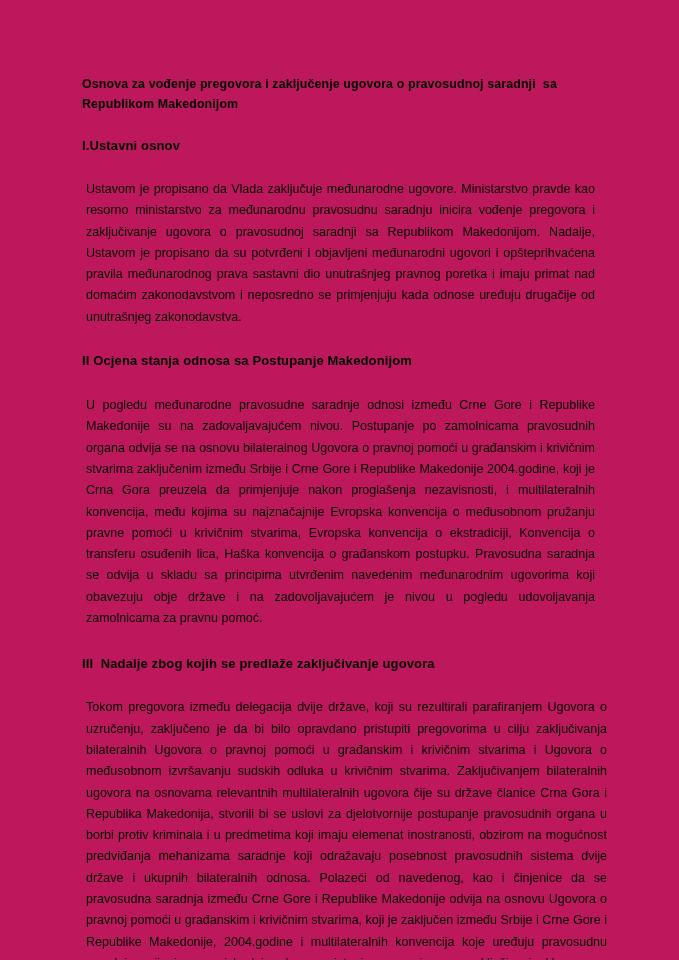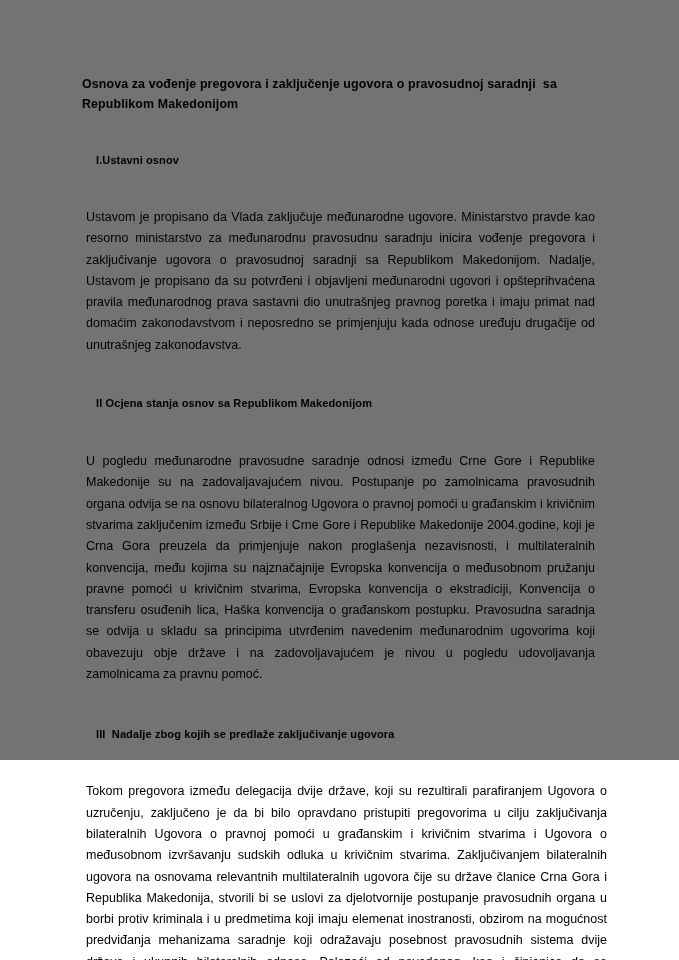--- a/index.html
+++ b/index.html
@@ -11,44 +11,44 @@
   body {
     width: 679px;
     height: 960px;
     font-family: "Liberation Sans", sans-serif;
     color: #000000;
     overflow: hidden;
   }
   .page {
     position: relative;
     width: 679px;
-    height: 760px;
-    background: #737373;
+    height: 960px;
+    background: #be185d;
     box-sizing: border-box;
   }
   .content {
     position: absolute;
     left: 82px;
     top: 74px;
     width: 517px;
   }
   .doc-title {
     font-size: 12.4px;
     font-weight: bold;
     line-height: 20px;
     margin: 0 0 0 0;
     text-align: left;
     letter-spacing: 0.01em;
     white-space: pre-wrap;
   }
   .section-heading {
-    font-size: 11px;
+    font-size: 13px;
     font-weight: bold;
     line-height: 20px;
-    margin: 14px;
+    margin: 0;
     text-align: left;
     letter-spacing: 0.01em;
     white-space: pre-wrap;
   }
   .body-par {
     font-size: 12.5px;
     line-height: 21.3px;
     text-align: justify;
     text-justify: inter-word;
     margin: 4px;
@@ -75,21 +75,21 @@
     <div class="gap-h1"></div>
 
     <h2 class="section-heading">I.Ustavni osnov</h2>
 
     <div class="gap-h2"></div>
 
     <p class="body-par">Ustavom je propisano da Vlada zaključuje međunarodne ugovore. Ministarstvo pravde kao resorno ministarstvo za međunarodnu pravosudnu saradnju inicira vođenje pregovora i zaključivanje ugovora o pravosudnoj saradnji sa Republikom Makedonijom. Nadalje, Ustavom je propisano da su potvrđeni i objavljeni međunarodni ugovori i opšteprihvaćena pravila međunarodnog prava sastavni dio unutrašnjeg pravnog poretka i imaju primat nad domaćim zakonodavstvom i neposredno se primjenjuju kada odnose uređuju drugačije od unutrašnjeg zakonodavstva.</p>
 
     <div class="gap-p"></div>
 
-    <h2 class="section-heading">II Ocjena stanja osnov sa Republikom Makedonijom</h2>
+    <h2 class="section-heading">II Ocjena stanja odnosa sa Postupanje Makedonijom</h2>
 
     <div class="gap-h3"></div>
 
     <p class="body-par">U pogledu međunarodne pravosudne saradnje odnosi između Crne Gore i Republike Makedonije su na zadovaljavajućem nivou. Postupanje po zamolnicama pravosudnih organa odvija se na osnovu bilateralnog Ugovora o pravnoj pomoći u građanskim i krivičnim stvarima zaključenim između Srbije i Crne Gore i Republike Makedonije 2004.godine, koji je Crna Gora preuzela da primjenjuje nakon proglašenja nezavisnosti, i multilateralnih konvencija, među kojima su najznačajnije Evropska konvencija o međusobnom pružanju pravne pomoći u krivičnim stvarima, Evropska konvencija o ekstradiciji, Konvencija o transferu osuđenih lica, Haška konvencija o građanskom postupku. Pravosudna saradnja se odvija u skladu sa principima utvrđenim navedenim međunarodnim ugovorima koji obavezuju obje države i na zadovoljavajućem je nivou u pogledu udovoljavanja zamolnicama za pravnu pomoć.</p>
 
     <div class="gap-s"></div>
 
     <h2 class="section-heading">III  Nadalje zbog kojih se predlaže zaključivanje ugovora</h2>
 
     <div class="gap-h2"></div>

